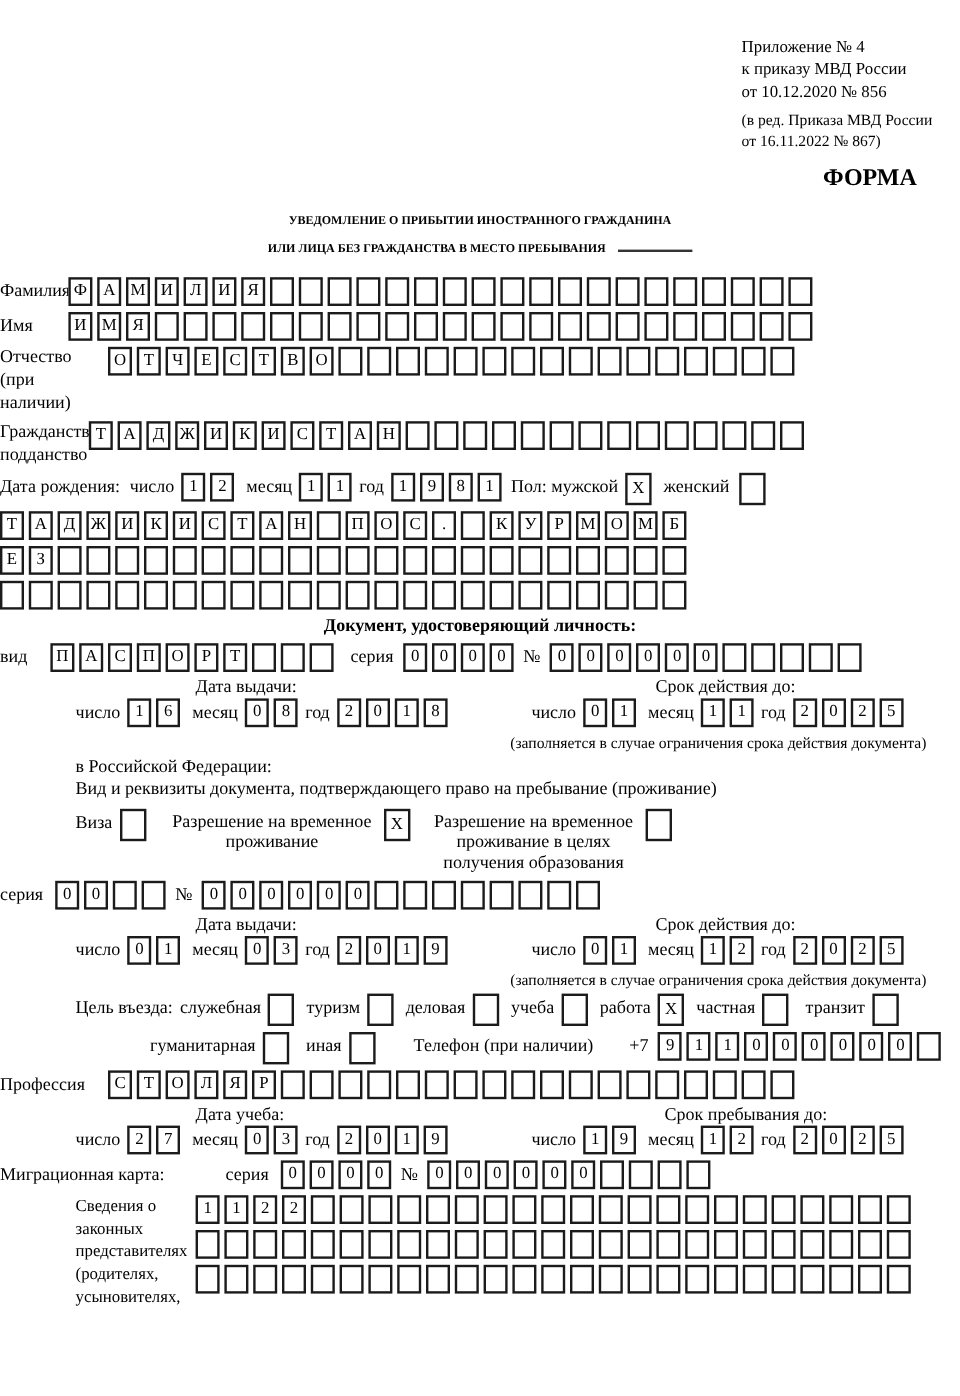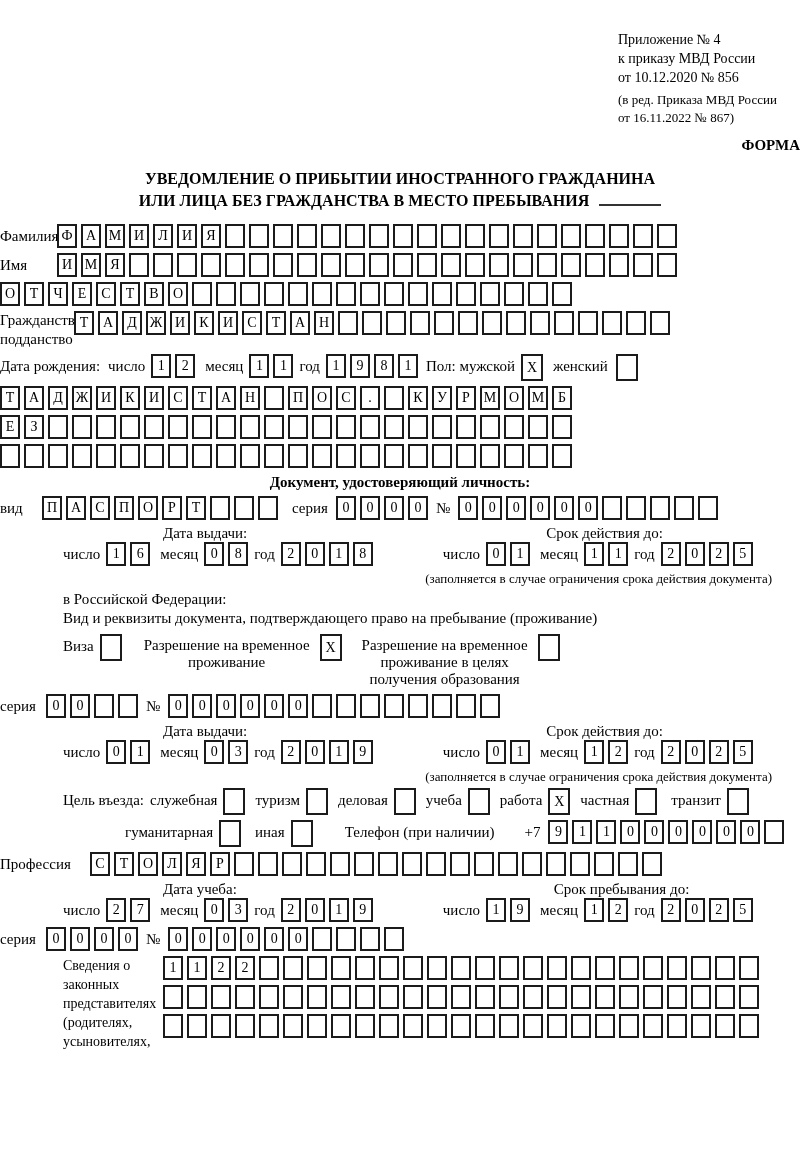--- a/index.html
+++ b/index.html
@@ -9,26 +9,26 @@
     font-family: "Liberation Serif", serif;
     font-size: 15px; color: #000;
     position: relative; overflow: hidden;
   }
   .page { padding-top: 30px; }
 
   
   .hdr { margin-left: 618px; line-height: 19px; font-size: 14px; }
   .hdr-small { font-size: 13px; line-height: 18px; }
   .hdr-gap { height: 4px; }
-  .forma { text-align: right; margin-top: 10px;
-           font-weight: bold; font-size: 15px; }
+  .forma { text-align: right; padding-right: 36px; margin-top: 10px;
+           font-weight: bold; font-size: 20px; }
 
   
   .title { text-align: center; margin-top: 14px; font-weight: bold;
-           font-size: 16px; line-height: 22px; }
+           font-size: 10px; line-height: 22px; }
   .title-underline { display: inline-block; width: 62px;
                      border-bottom: 2px solid #333; margin-left: 10px;
                      vertical-align: baseline; height: 14px; }
   .sec1 { margin-top: 20px; margin-left: 34px; margin-right: 10px;
           font-weight: bold; font-size: 15px; line-height: 20px; text-align: center; }
 
   
   .rows { margin-top: 12px; }
   .row { display: flex; align-items: flex-start; 
          margin-bottom: 5px; }
@@ -104,20 +104,24 @@
       <span class="lbl" style="width:57px">Фамилия</span>
       <span class="cells"><span class="cell">Ф</span><span class="cell">А</span><span class="cell">М</span><span class="cell">И</span><span class="cell">Л</span><span class="cell">И</span><span class="cell">Я</span><span class="cell"></span><span class="cell"></span><span class="cell"></span><span class="cell"></span><span class="cell"></span><span class="cell"></span><span class="cell"></span><span class="cell"></span><span class="cell"></span><span class="cell"></span><span class="cell"></span><span class="cell"></span><span class="cell"></span><span class="cell"></span><span class="cell"></span><span class="cell"></span><span class="cell"></span><span class="cell"></span><span class="cell"></span></span>
     </div>
 
     <div class="row">
       <span class="lbl" style="width:57px">Имя</span>
       <span class="cells"><span class="cell">И</span><span class="cell">М</span><span class="cell">Я</span><span class="cell"></span><span class="cell"></span><span class="cell"></span><span class="cell"></span><span class="cell"></span><span class="cell"></span><span class="cell"></span><span class="cell"></span><span class="cell"></span><span class="cell"></span><span class="cell"></span><span class="cell"></span><span class="cell"></span><span class="cell"></span><span class="cell"></span><span class="cell"></span><span class="cell"></span><span class="cell"></span><span class="cell"></span><span class="cell"></span><span class="cell"></span><span class="cell"></span><span class="cell"></span></span>
     </div>
 
     <div class="row">
+      <span class="lbl" style="width:90px">
+        <div class="lbl2">Отчество</div>
+        <div class="lbl2">(при наличии)</div>
+      </span>
       <span class="cells"><span class="cell">О</span><span class="cell">Т</span><span class="cell">Ч</span><span class="cell">Е</span><span class="cell">С</span><span class="cell">Т</span><span class="cell">В</span><span class="cell">О</span><span class="cell"></span><span class="cell"></span><span class="cell"></span><span class="cell"></span><span class="cell"></span><span class="cell"></span><span class="cell"></span><span class="cell"></span><span class="cell"></span><span class="cell"></span><span class="cell"></span><span class="cell"></span><span class="cell"></span><span class="cell"></span><span class="cell"></span><span class="cell"></span></span>
     </div>
 
     <div class="row">
       <span class="lbl" style="width:74px">
         <div class="lbl2">Гражданство,</div>
         <div class="lbl2">подданство</div>
       </span>
       <span class="cells"><span class="cell">Т</span><span class="cell">А</span><span class="cell">Д</span><span class="cell">Ж</span><span class="cell">И</span><span class="cell">К</span><span class="cell">И</span><span class="cell">С</span><span class="cell">Т</span><span class="cell">А</span><span class="cell">Н</span><span class="cell"></span><span class="cell"></span><span class="cell"></span><span class="cell"></span><span class="cell"></span><span class="cell"></span><span class="cell"></span><span class="cell"></span><span class="cell"></span><span class="cell"></span><span class="cell"></span><span class="cell"></span><span class="cell"></span><span class="cell"></span></span>
     </div>
@@ -284,20 +288,21 @@
         <span class="mid">число</span>
         <span class="cells"><span class="cell">1</span><span class="cell">9</span></span>
         <span class="mid" style="margin-left:6px">месяц</span>
         <span class="cells"><span class="cell">1</span><span class="cell">2</span></span>
         <span class="mid" style="margin-left:2px">год</span>
         <span class="cells"><span class="cell">2</span><span class="cell">0</span><span class="cell">2</span><span class="cell">5</span></span>
       </span>
     </div>
 
     <div class="row">
+      <span class="mid" style="width:188px">Миграционная карта:</span>
       <span class="mid" style="margin-right:10px">серия</span>
       <span class="cells"><span class="cell">0</span><span class="cell">0</span><span class="cell">0</span><span class="cell">0</span></span>
       <span class="mid" style="margin:0 8px 0 4px">№</span>
       <span class="cells"><span class="cell">0</span><span class="cell">0</span><span class="cell">0</span><span class="cell">0</span><span class="cell">0</span><span class="cell">0</span><span class="cell"></span><span class="cell"></span><span class="cell"></span><span class="cell"></span></span>
     </div>
 
     <div class="reps">
       <span class="reps-lbls">
         <div>Сведения о</div>
         <div>законных</div>

